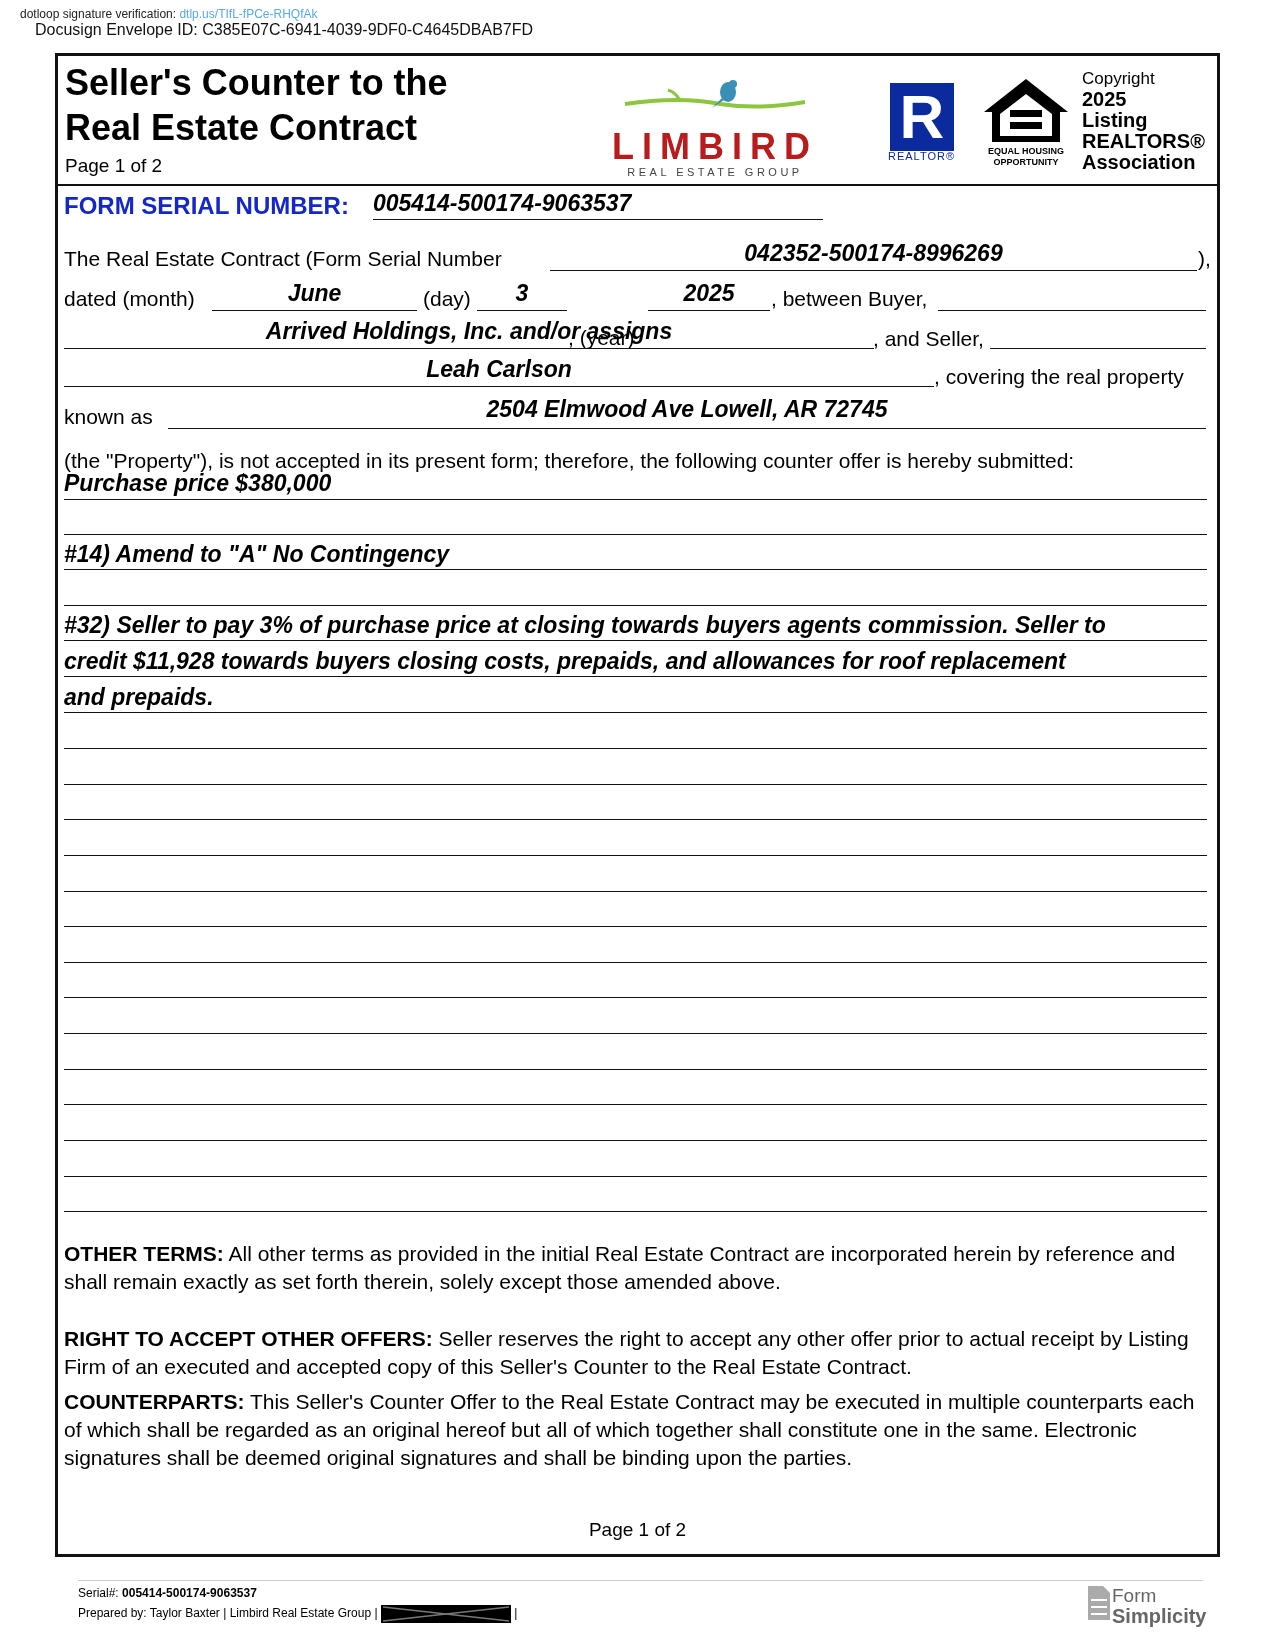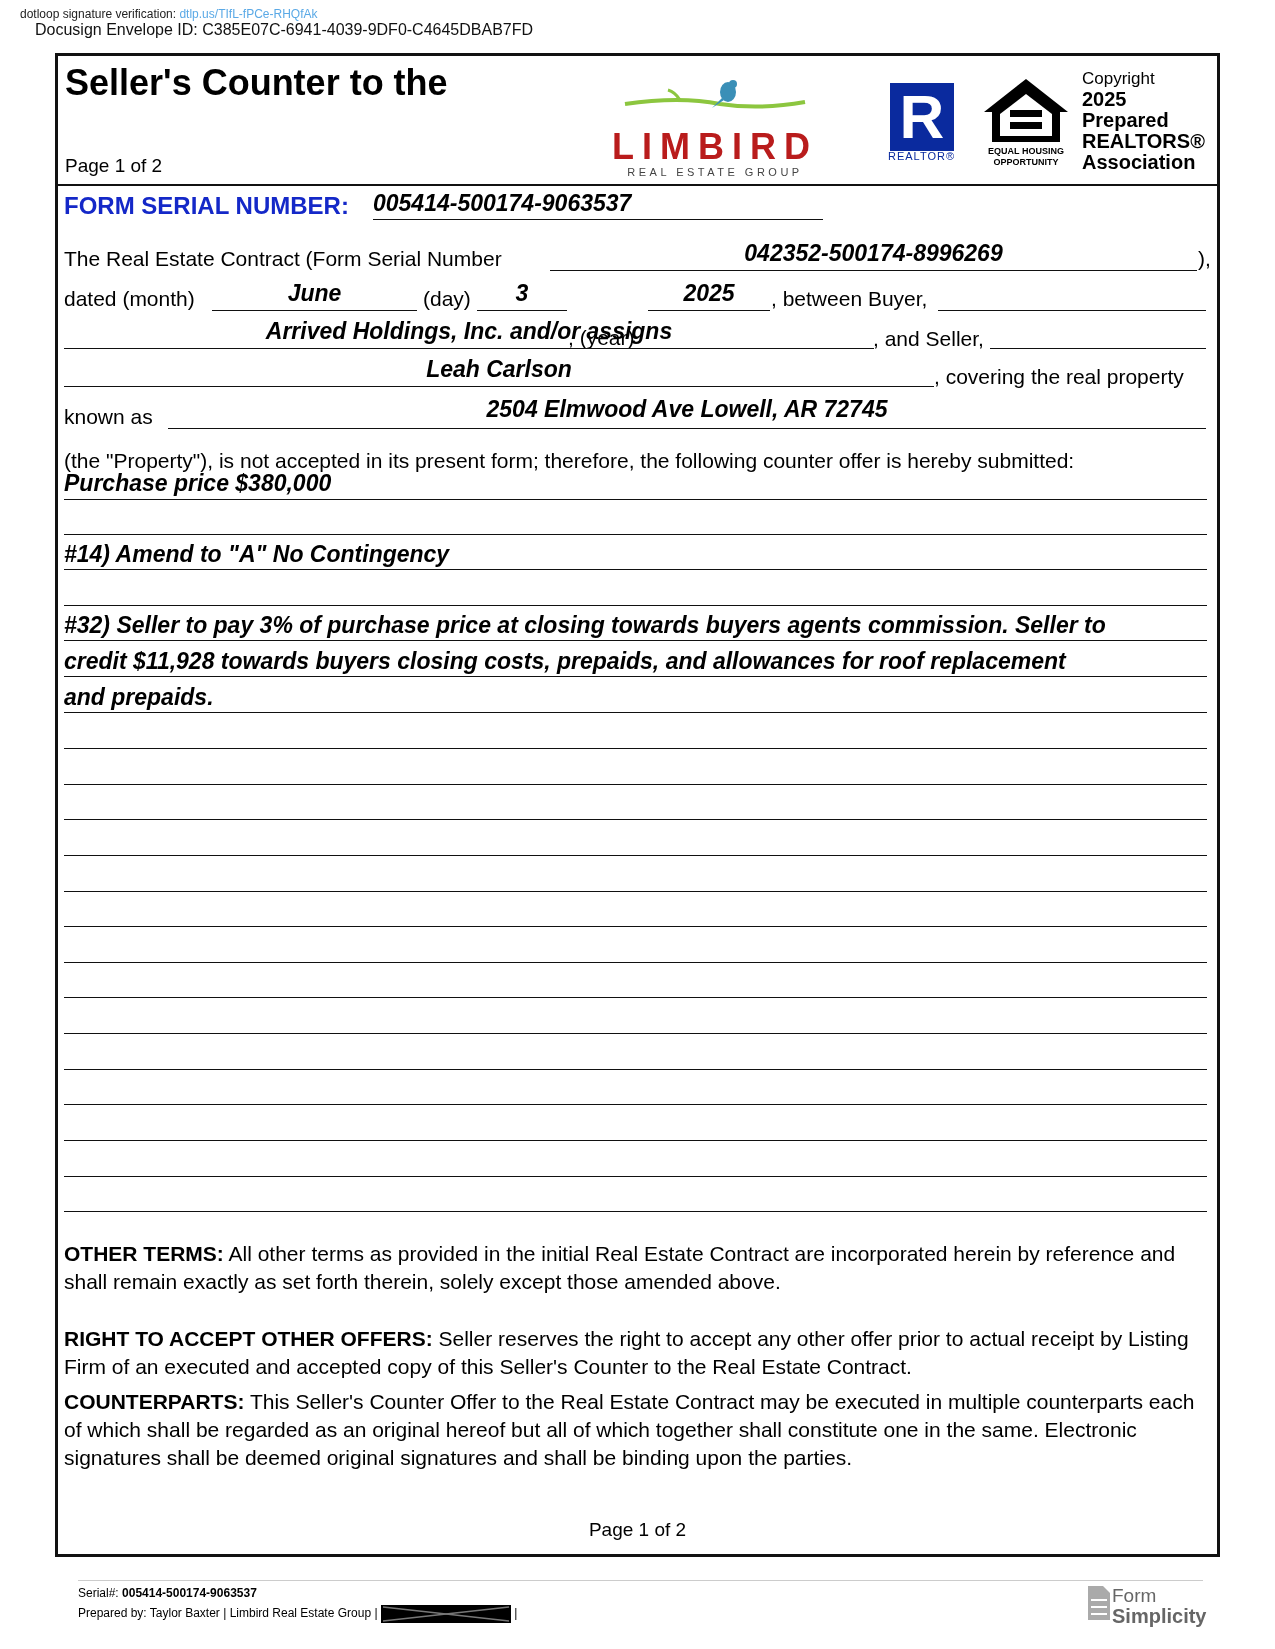--- a/index.html
+++ b/index.html
@@ -45,20 +45,21 @@
 <div class="abs dotloop">
   <span>dotloop signature verification:</span>
   <a>dtlp.us/TIfL-fPCe-RHQfAk</a>
 </div>
 <div class="abs docusign">Docusign Envelope ID: C385E07C-6941-4039-9DF0-C4645DBAB7FD</div>
 
 <div class="abs frame"></div>
 
 <div class="abs title">
   <div>Seller's Counter to the</div>
+  <div>Real Estate Contract</div>
 </div>
 <div class="abs page-small">Page 1 of 2</div>
 
 <div class="abs limbird">
   <svg class="abs" style="left:10px;top:0px" width="190" height="36" viewBox="0 0 190 36">
     <path d="M5 26 Q60 18 100 26 Q140 32 185 24" stroke="#8cc63f" stroke-width="4" fill="none"></path>
     <path d="M60 22 Q55 14 48 12" stroke="#8cc63f" stroke-width="3" fill="none"></path>
     <ellipse cx="108" cy="14" rx="8" ry="10" fill="#3a8fb7"></ellipse>
     <path d="M102 20 L92 30 L104 22 Z" fill="#3a8fb7"></path>
     <circle cx="113" cy="6" r="4" fill="#3a8fb7"></circle>
@@ -77,21 +78,21 @@
   <rect x="30" y="46" width="32" height="7" fill="#000"></rect>
 </svg>
 <div class="abs eho-label">
   <div>EQUAL HOUSING</div>
   <div>OPPORTUNITY</div>
 </div>
 
 <div class="abs copyright">
   <div class="c1">Copyright</div>
   <div class="c2">2025</div>
-  <div class="c2">Prepared</div>
+  <div class="c2">Listing</div>
   <div class="c2">REALTORS®</div>
   <div class="c2">Association</div>
 </div>
 
 <div class="abs header-rule"></div>
 
 <div class="abs serial-label">FORM SERIAL NUMBER:</div>
 <div class="abs line" style="left:373px;top:190px;width:450px;height:29px;">
   <span class="fill">005414-500174-9063537</span>
 </div>

